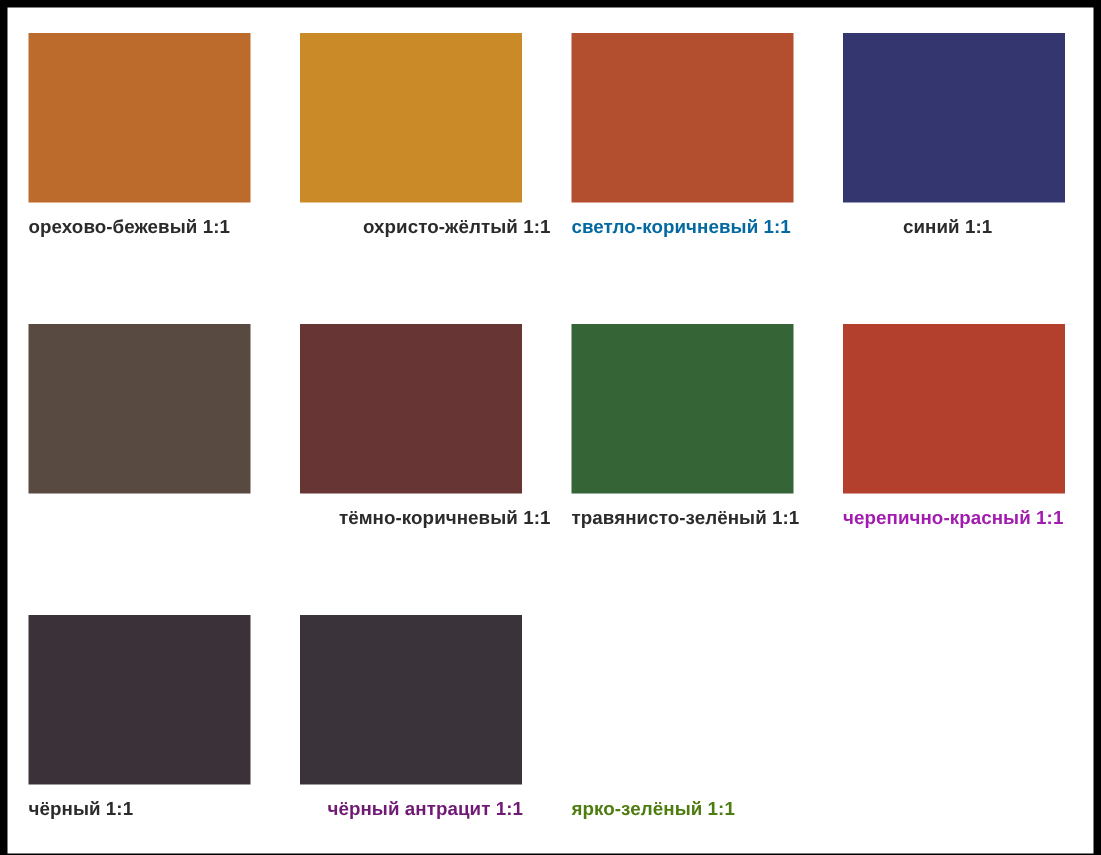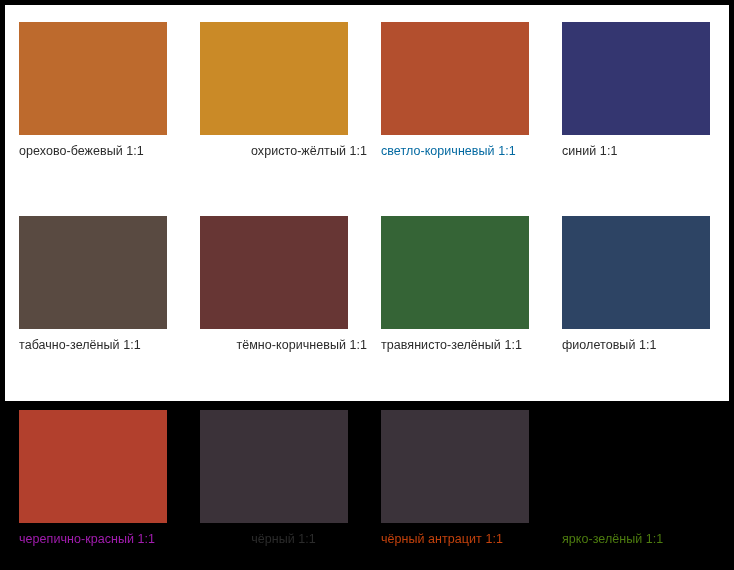--- a/index.html
+++ b/index.html
@@ -11,23 +11,24 @@
     height: 570px;
     background: #000000;
     font-family: "Liberation Sans", sans-serif;
     overflow: hidden;
   }
   #palette-page {
     position: absolute;
     left: 5px;
     top: 5px;
     width: 724px;
-    height: 396px;
+    height: 564px;
     background: #ffffff;
     box-sizing: border-box;
+    font-weight: bold;
   }
   #swatch-grid {
     position: absolute;
     left: 0;
     top: 0;
     width: 724px;
     height: 560px;
     display: grid;
     grid-template-columns: repeat(4, 181px);
     grid-template-rows: repeat(3, 194px);
@@ -69,56 +70,51 @@
       <span class="swatch-label" style="color: rgb(43, 43, 43); text-align: right;">охристо-жёлтый 1:1</span>
     </div>
 
     <div class="swatch-cell">
       <span class="swatch-chip" style="background-color: rgb(179, 79, 46);"></span>
       <span class="swatch-label" style="color: #0369a1;">светло-коричневый 1:1</span>
     </div>
 
     <div class="swatch-cell">
       <span class="swatch-chip" style="background-color: rgb(52, 54, 112);"></span>
-      <span class="swatch-label" style="color: rgb(43, 43, 43);">синий 1:1</span>
+      <span class="swatch-label" style="color: rgb(43, 43, 43); margin-left: 40px;">синий 1:1</span>
     </div>
 
     <div class="swatch-cell">
       <span class="swatch-chip" style="background-color: rgb(89, 74, 65);"></span>
-      <span class="swatch-label" style="color: rgb(43, 43, 43);">табачно-зелёный 1:1</span>
     </div>
 
     <div class="swatch-cell">
       <span class="swatch-chip" style="background-color: rgb(103, 54, 52);"></span>
       <span class="swatch-label" style="color: rgb(43, 43, 43); text-align: right;">тёмно-коричневый 1:1</span>
     </div>
 
     <div class="swatch-cell">
       <span class="swatch-chip" style="background-color: rgb(53, 100, 54);"></span>
       <span class="swatch-label" style="color: rgb(43, 43, 43);">травянисто-зелёный 1:1</span>
     </div>
 
-    <div class="swatch-cell">
-      <span class="swatch-chip" style="background-color: rgb(45, 68, 100);"></span>
-      <span class="swatch-label" style="color: rgb(43, 43, 43);">фиолетовый 1:1</span>
-    </div>
 
     <div class="swatch-cell">
       <span class="swatch-chip" style="background-color: rgb(178, 64, 45);"></span>
       <span class="swatch-label" style="color: #a21caf;">черепично-красный 1:1</span>
     </div>
 
     <div class="swatch-cell">
       <span class="swatch-chip" style="background-color: rgb(59, 50, 57);"></span>
-      <span class="swatch-label" style="color: rgb(43, 43, 43); text-align: center;">чёрный 1:1</span>
+      <span class="swatch-label" style="color: rgb(43, 43, 43);">чёрный 1:1</span>
     </div>
 
     <div class="swatch-cell">
       <span class="swatch-chip" style="background-color: rgb(59, 51, 58);"></span>
-      <span class="swatch-label" style="color: #c2410c;">чёрный антрацит 1:1</span>
+      <span class="swatch-label" style="color: #701a75; text-align: center;">чёрный антрацит 1:1</span>
     </div>
 
     <div class="swatch-cell">
       <span class="swatch-chip"></span>
       <span class="swatch-label" style="color: #4d7c0f;">ярко-зелёный 1:1</span>
     </div>
 
   </div>
 </div>
 

